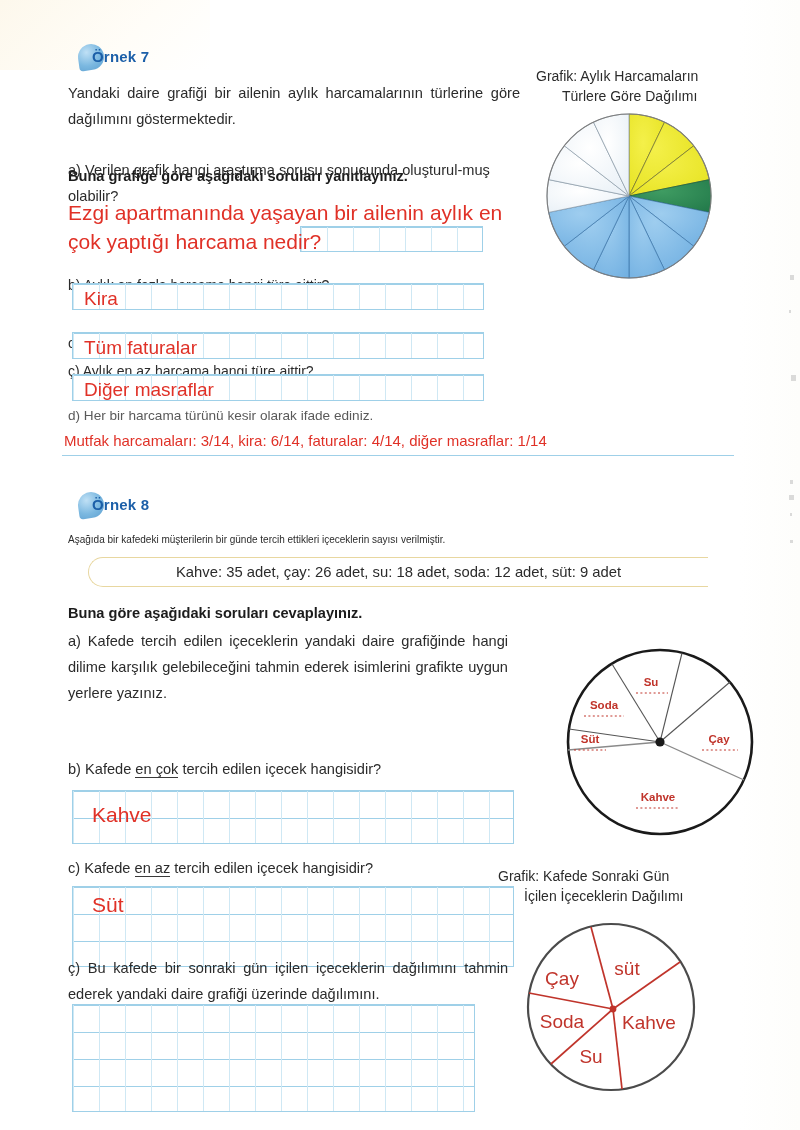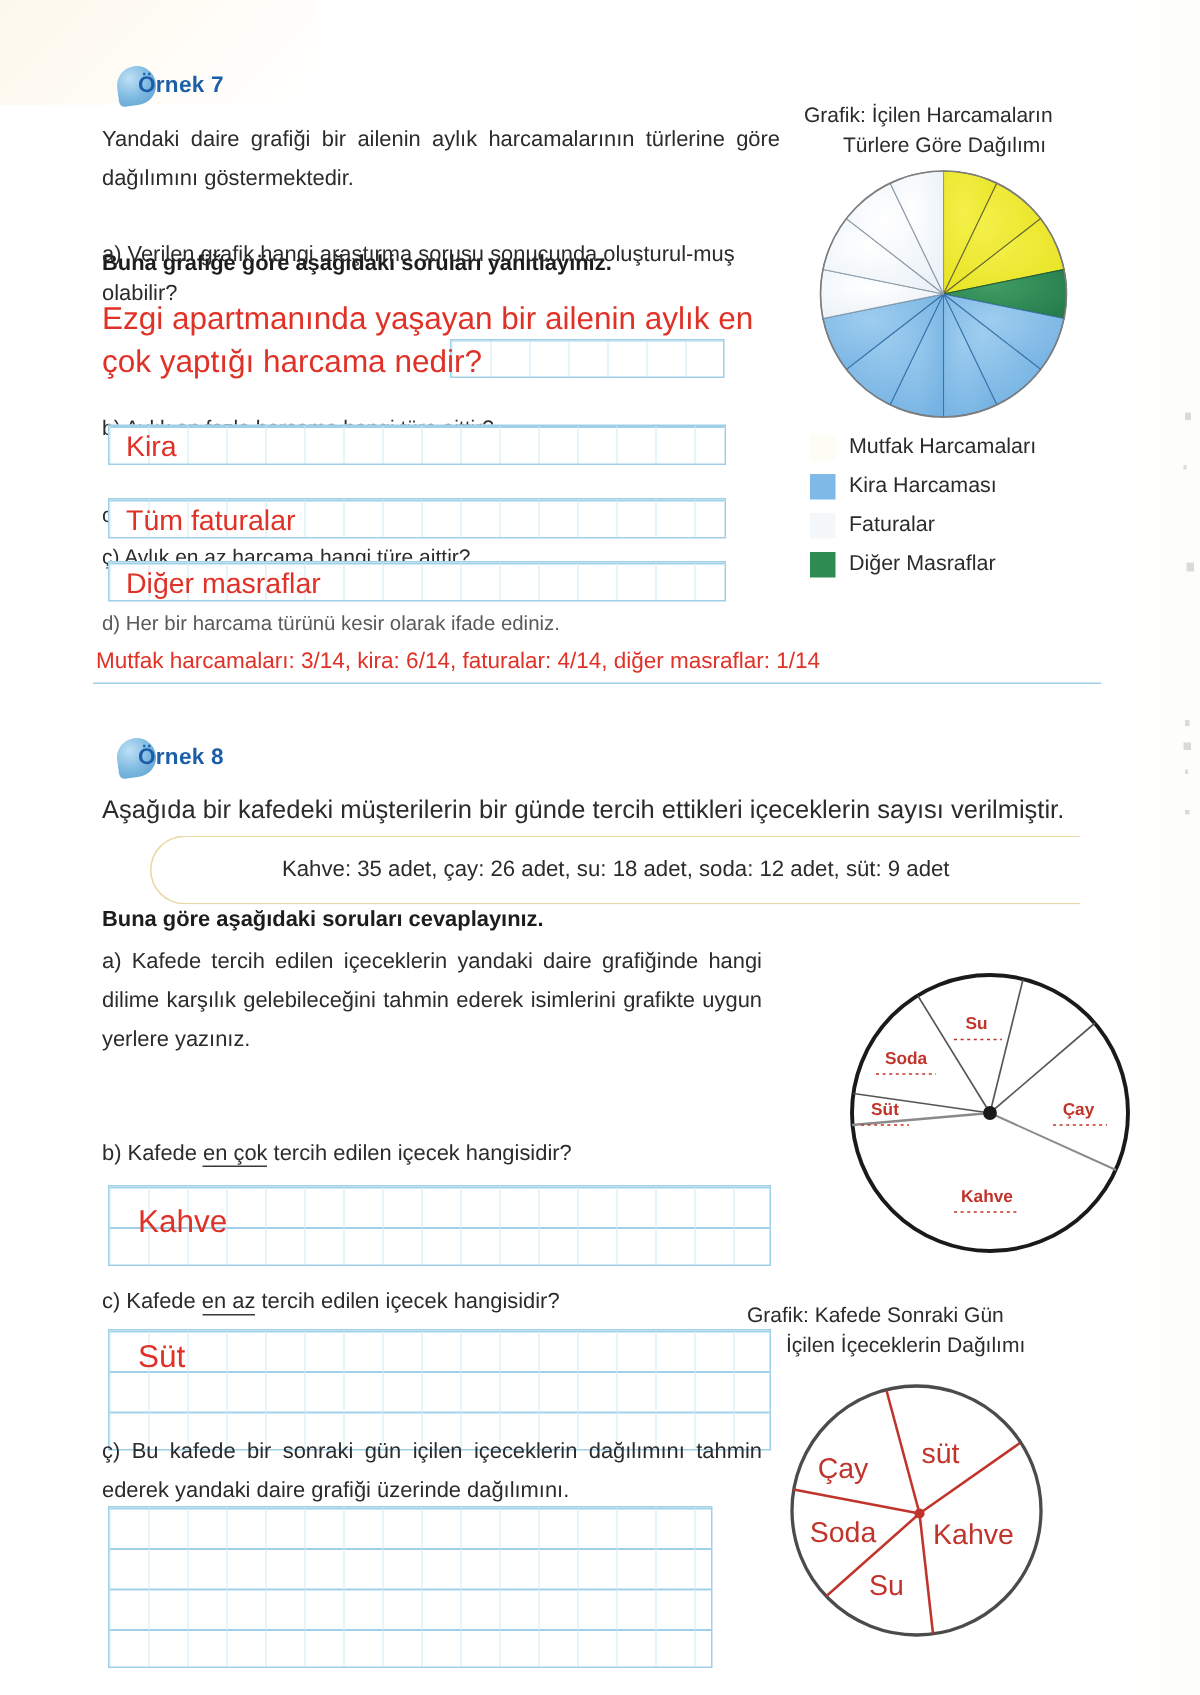--- a/index.html
+++ b/index.html
@@ -114,21 +114,21 @@
 
   <div class="p" style="left:68px;top:358px;width:455px;font-size:14px;">ç) Aylık en az harcama hangi türe aittir?</div>
   <div class="gridbox" style="left:72px;top:374px;width:412px;height:27px;background-size:26px 27px;"></div>
   <div class="hand sm" style="left:84px;top:376px;">Diğer masraflar</div>
 
   <div class="p" style="left:68px;top:403px;width:455px;font-size:13.6px;color:#5a5a5a;">d) Her bir harcama türünü kesir olarak ifade ediniz.</div>
   <div class="lineonly" style="left:62px;top:455px;width:672px;"></div>
   <div class="hand frac" style="left:64px;top:427px;">Mutfak harcamaları: 3/14, kira: 6/14, faturalar: 4/14, diğer masraflar: 1/14</div>
 
   <div class="ctitle" style="left:536px;top:66px;width:230px;">
-    <span>Grafik: İçilen Harcamaların</span>
+    <span>Grafik: Aylık Harcamaların</span>
     <span class="l2">Türlere Göre Dağılımı</span>
   </div>
 
   <div class="pie-wrap" style="left:543px;top:110px;">
     <svg width="172" height="172" viewBox="0 0 172 172">
       <defs>
         <radialGradient id="gwhite" cx="40%" cy="35%" r="75%">
           <stop offset="0%" stop-color="#ffffff"></stop>
             <stop offset="100%" stop-color="#eaf1f7"></stop>
         </radialGradient>
@@ -162,47 +162,29 @@
 
         <path d="M0,0 L-80.34,16.39 A82,82 0 0,1 -80.34,-16.39 Z" fill="url(#gwhite)" stroke="#8a9aa6" stroke-width="0.7"></path>
         <path d="M0,0 L-80.34,-16.39 A82,82 0 0,1 -64.76,-50.28 Z" fill="url(#gwhite)" stroke="#8a9aa6" stroke-width="0.7"></path>
         <path d="M0,0 L-64.76,-50.28 A82,82 0 0,1 -35.57,-73.89 Z" fill="url(#gwhite)" stroke="#8a9aa6" stroke-width="0.7"></path>
         <path d="M0,0 L-35.57,-73.89 A82,82 0 0,1 0,-82 Z" fill="url(#gwhite)" stroke="#8a9aa6" stroke-width="0.7"></path>
         <circle cx="0" cy="0" r="82" fill="none" stroke="#7d7d7d" stroke-width="1.1"></circle>
       </g>
     </svg>
   </div>
 
-  <div class="legend" style="left:540px;top:285px;">
-    <div class="row">
-      <span class="sw" style="background:#fdfdf5;"></span>
-      <span class="tx">Mutfak Harcamaları</span>
-    </div>
-    <div class="row">
-      <span class="sw" style="background:#7fb9e8;"></span>
-      <span class="tx">Kira Harcaması</span>
-    </div>
-    <div class="row">
-      <span class="sw" style="background:#f4f8fb;"></span>
-      <span class="tx">Faturalar</span>
-    </div>
-    <div class="row">
-      <span class="sw" style="background:#2e8b52;"></span>
-      <span class="tx">Diğer Masraflar</span>
-    </div>
-  </div>
 
   <div class="ornek" style="left:92px;top:496px;">
     <span class="drop"></span>
     <span class="lbl">Örnek 8</span>
   </div>
 
-  <div class="p" style="left:68px;top:527px;width:700px;font-size:17px;">Aşağıda bir kafedeki müşterilerin bir günde tercih ettikleri içeceklerin sayısı verilmiştir.</div>
-
-  <div class="pill" style="left:100px;top:557px;width:620px;height:46px;">Kahve: 35 adet, çay: 26 adet, su: 18 adet, soda: 12 adet, süt: 9 adet</div>
+  <div class="p" style="left:68px;top:527px;width:700px;font-size:10px;">Aşağıda bir kafedeki müşterilerin bir günde tercih ettikleri içeceklerin sayısı verilmiştir.</div>
+
+  <div class="pill" style="left:88px;top:557px;width:620px;height:30px;">Kahve: 35 adet, çay: 26 adet, su: 18 adet, soda: 12 adet, süt: 9 adet</div>
 
   <div class="p bold" style="left:68px;top:600px;width:420px;">Buna göre aşağıdaki soruları cevaplayınız.</div>
 
   <div class="p just" style="left:68px;top:628px;width:440px;">a) Kafede tercih edilen içeceklerin yandaki daire grafiğinde hangi dilime karşılık gelebileceğini tahmin ederek isimlerini grafikte uygun yerlere yazınız.</div>
 
   <div class="p" style="left:68px;top:756px;width:440px;">
     <span>b) Kafede </span><span class="u">en çok</span><span> tercih edilen içecek hangisidir?</span>
   </div>
   <div class="gridbox" style="left:72px;top:790px;width:442px;height:54px;background-size:26px 27px;"></div>
   <div class="hand" style="left:92px;top:801px;">Kahve</div>

